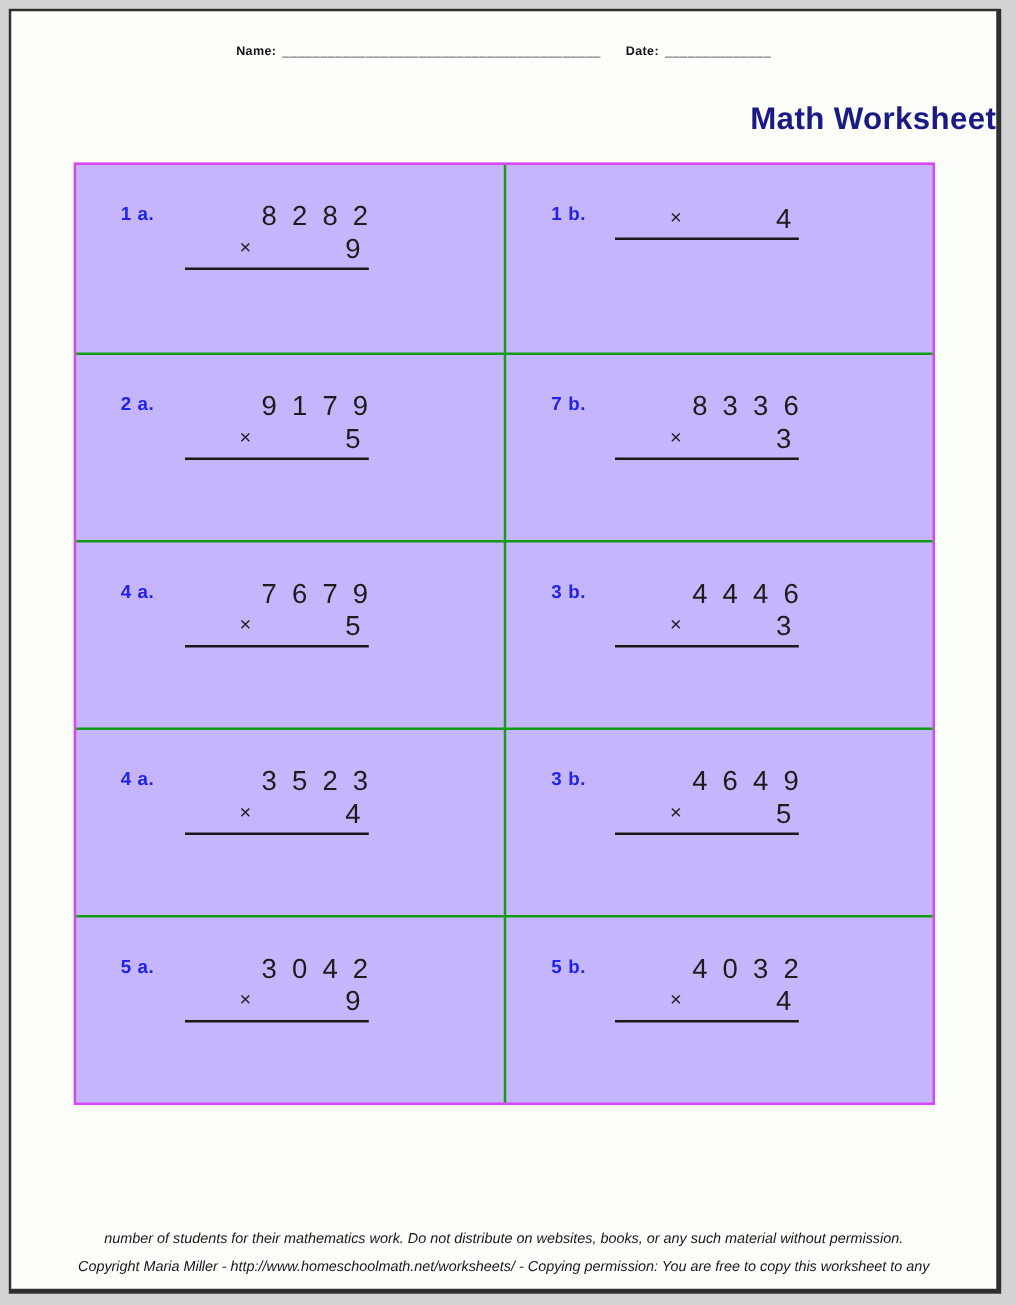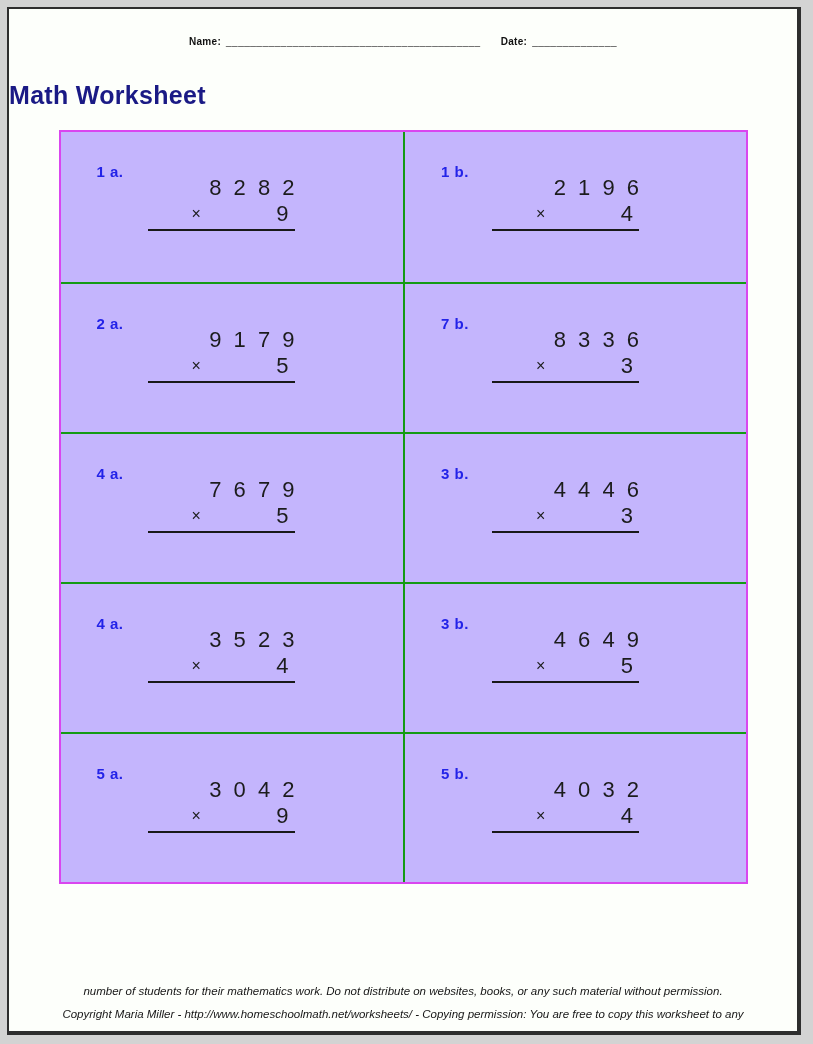--- a/index.html
+++ b/index.html
@@ -18,21 +18,21 @@
   
   .header {
     padding-top:27px; text-align:center;
     font-size:10px; color:#111; white-space:nowrap;
   }
   .hlabel { font-weight:bold; margin-right:5px; letter-spacing:0.3px; }
   .hlabel.date { margin-left:20px; }
   .hline { color:#3a3a3a; letter-spacing:0.5px; }
   
   .title {
-    margin:34px 0 0 0; text-align:left;
+    margin:34px 0 0 0; text-align:right;
     font-size:25px; font-weight:bold; color:#1a1a85;
     letter-spacing:0.3px;
   }
   
   .grid {
     width:685px; margin:20px auto 0 auto;
     border:2px solid #d946ef;
     display:grid; grid-template-columns:1fr 1fr;
     background:#c4b5fd;
   }
@@ -40,21 +40,21 @@
     height:150px; box-sizing:border-box; position:relative;
   }
   .cell.col-b { border-left:2px solid #149b14; }
   .cell.not-first-row { border-top:2px solid #149b14; }
   .plabel {
     position:absolute; left:36px; top:31px;
     font-size:15px; font-weight:bold; color:#2323e8;
     letter-spacing:0.5px;
   }
   .pblock {
-    margin-left:87px; width:147px; padding-top:44px;
+    margin-left:87px; width:147px; padding-top:29px;
     color:#1c1c1c;
   }
   .mrow.top {
     text-align:right; font-size:22px; line-height:24px;
     letter-spacing:2px; word-spacing:2px; margin-right:-2px;
   }
   .oprow {
     display:flex; justify-content:space-between; align-items:flex-end;
     padding:2px 6px 3px 44px;
     border-bottom:2px solid #191919;
@@ -90,21 +90,20 @@
           <span class="op">×</span>
           <span class="mult">9</span>
         </div>
         <div class="answer-space"></div>
       </div>
     </div>
 
     <div class="cell col-b">
       <span class="plabel">1 b.</span>
       <div class="pblock">
-        <div class="mrow top">2 1 9 6</div>
         <div class="oprow">
           <span class="op">×</span>
           <span class="mult">4</span>
         </div>
         <div class="answer-space"></div>
       </div>
     </div>
 
     <div class="cell col-a not-first-row">
       <span class="plabel">2 a.</span>

